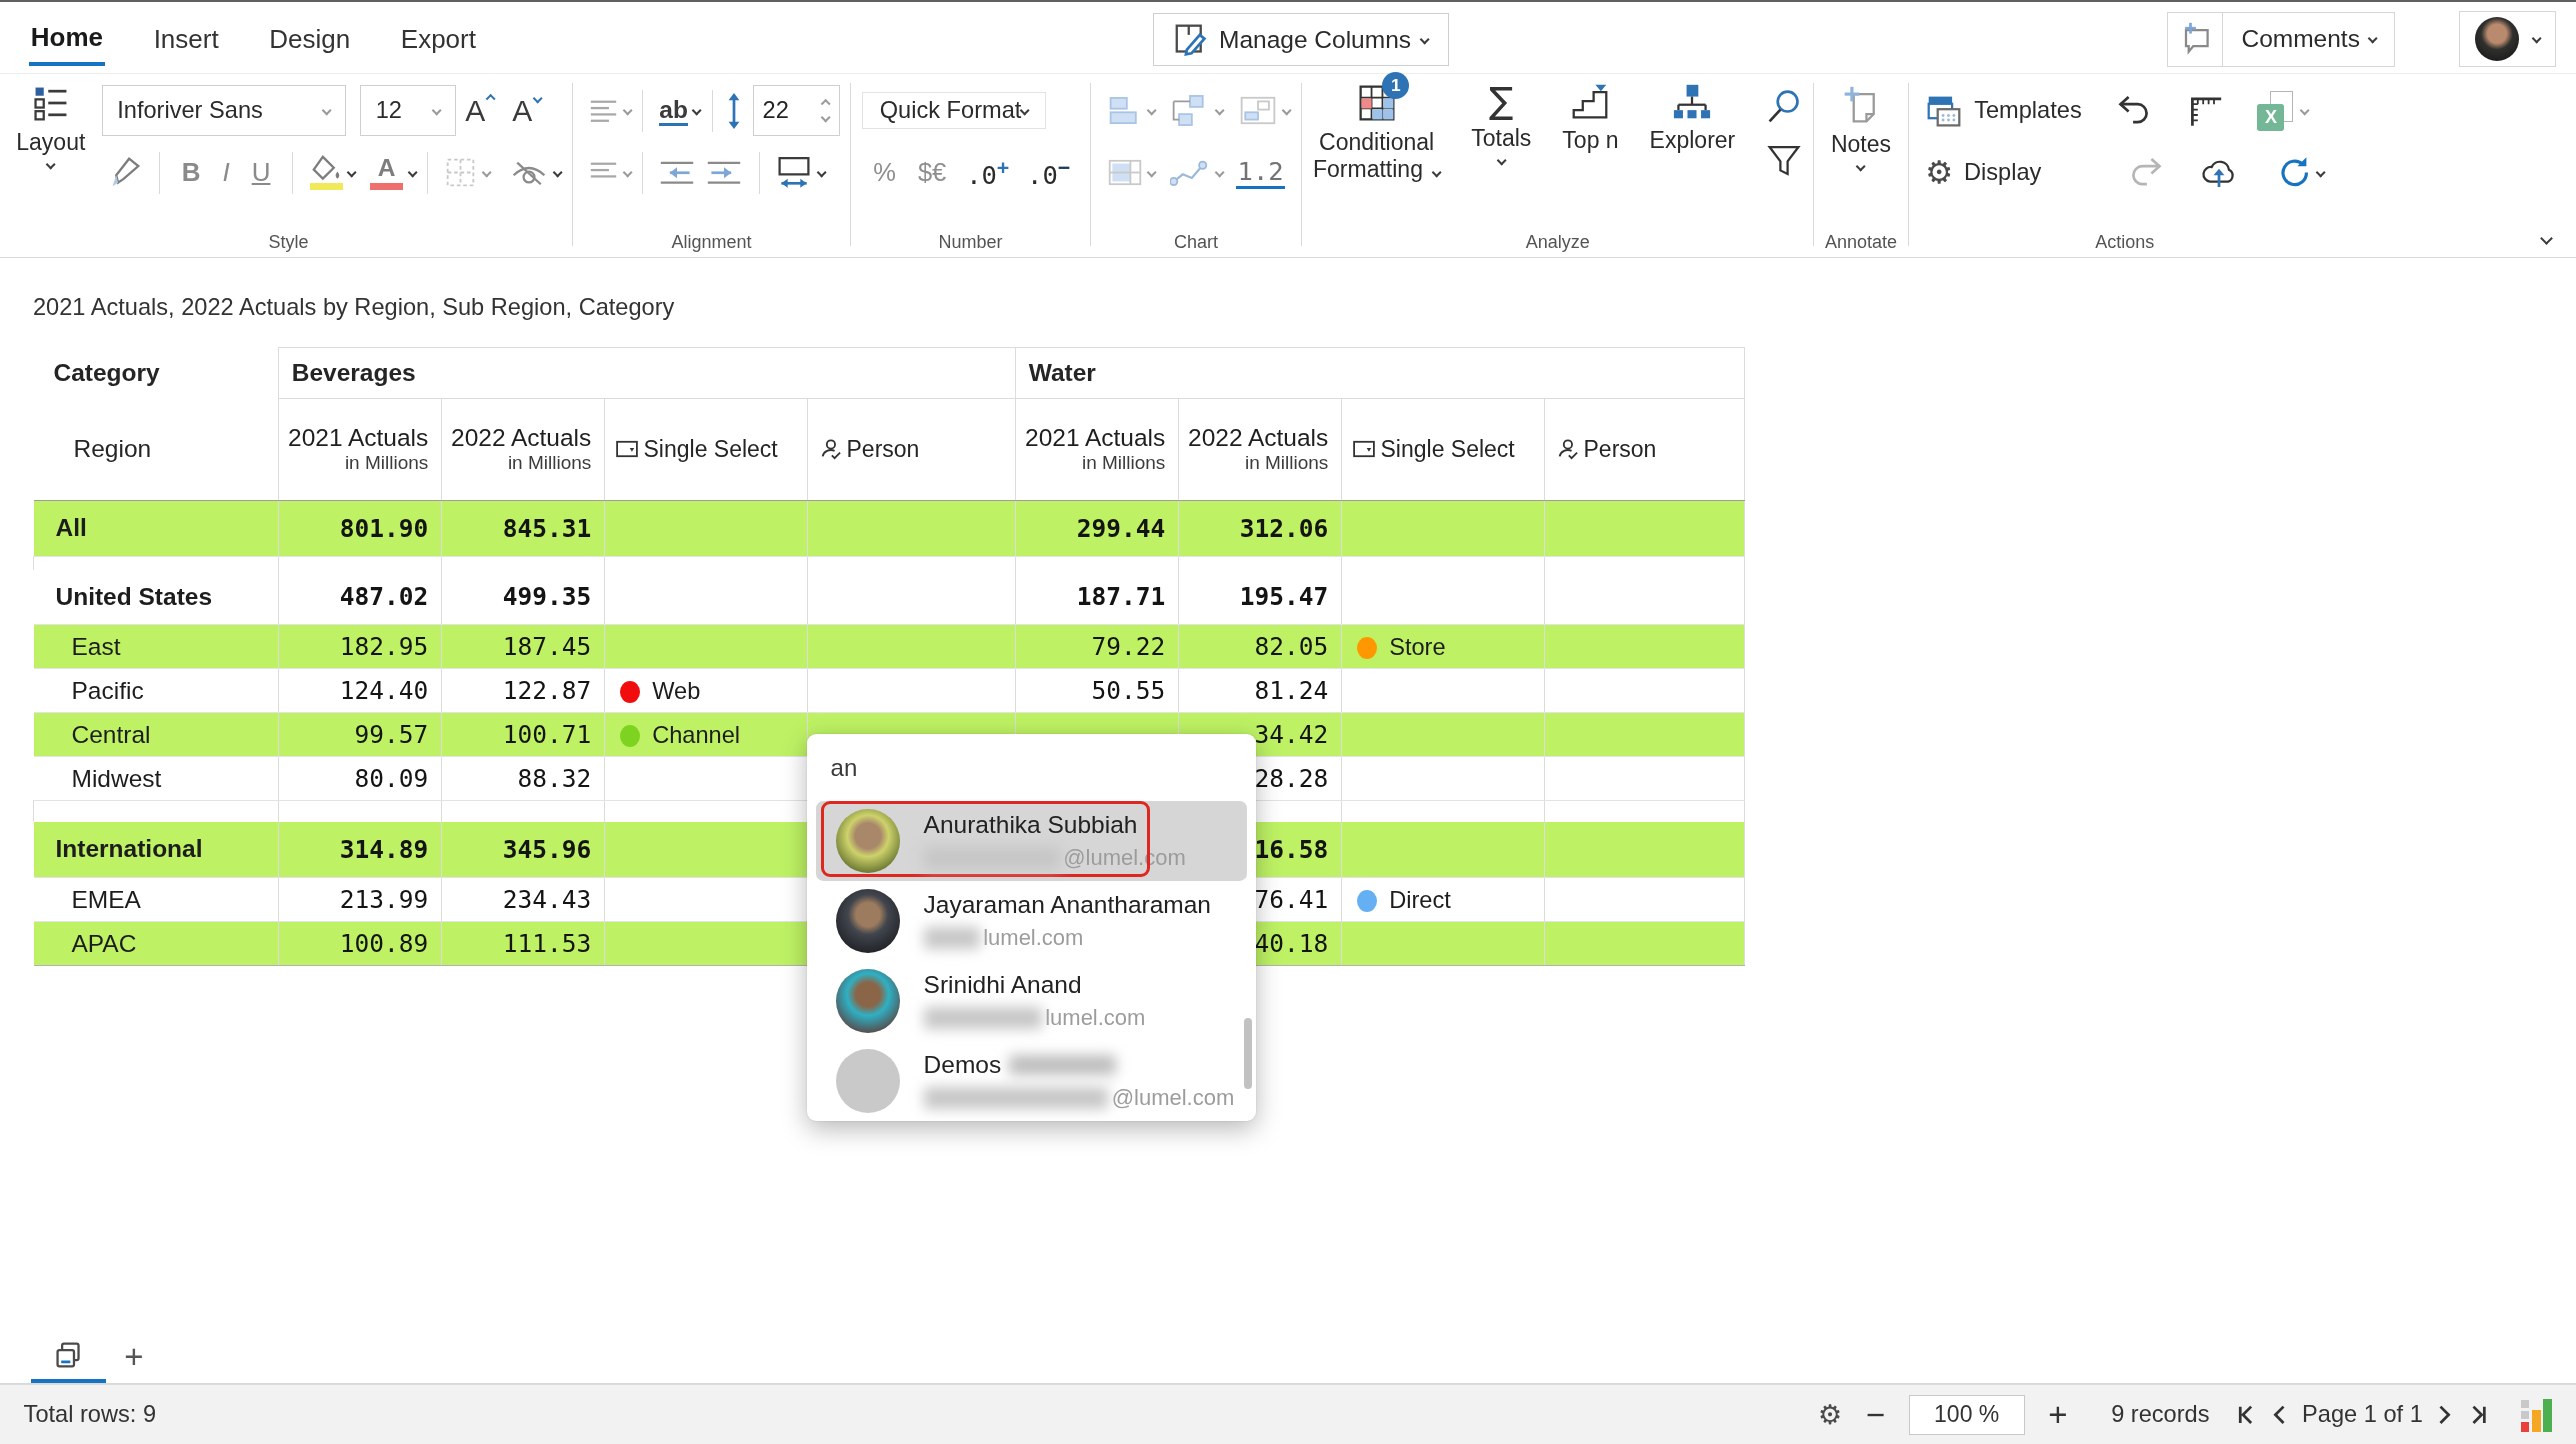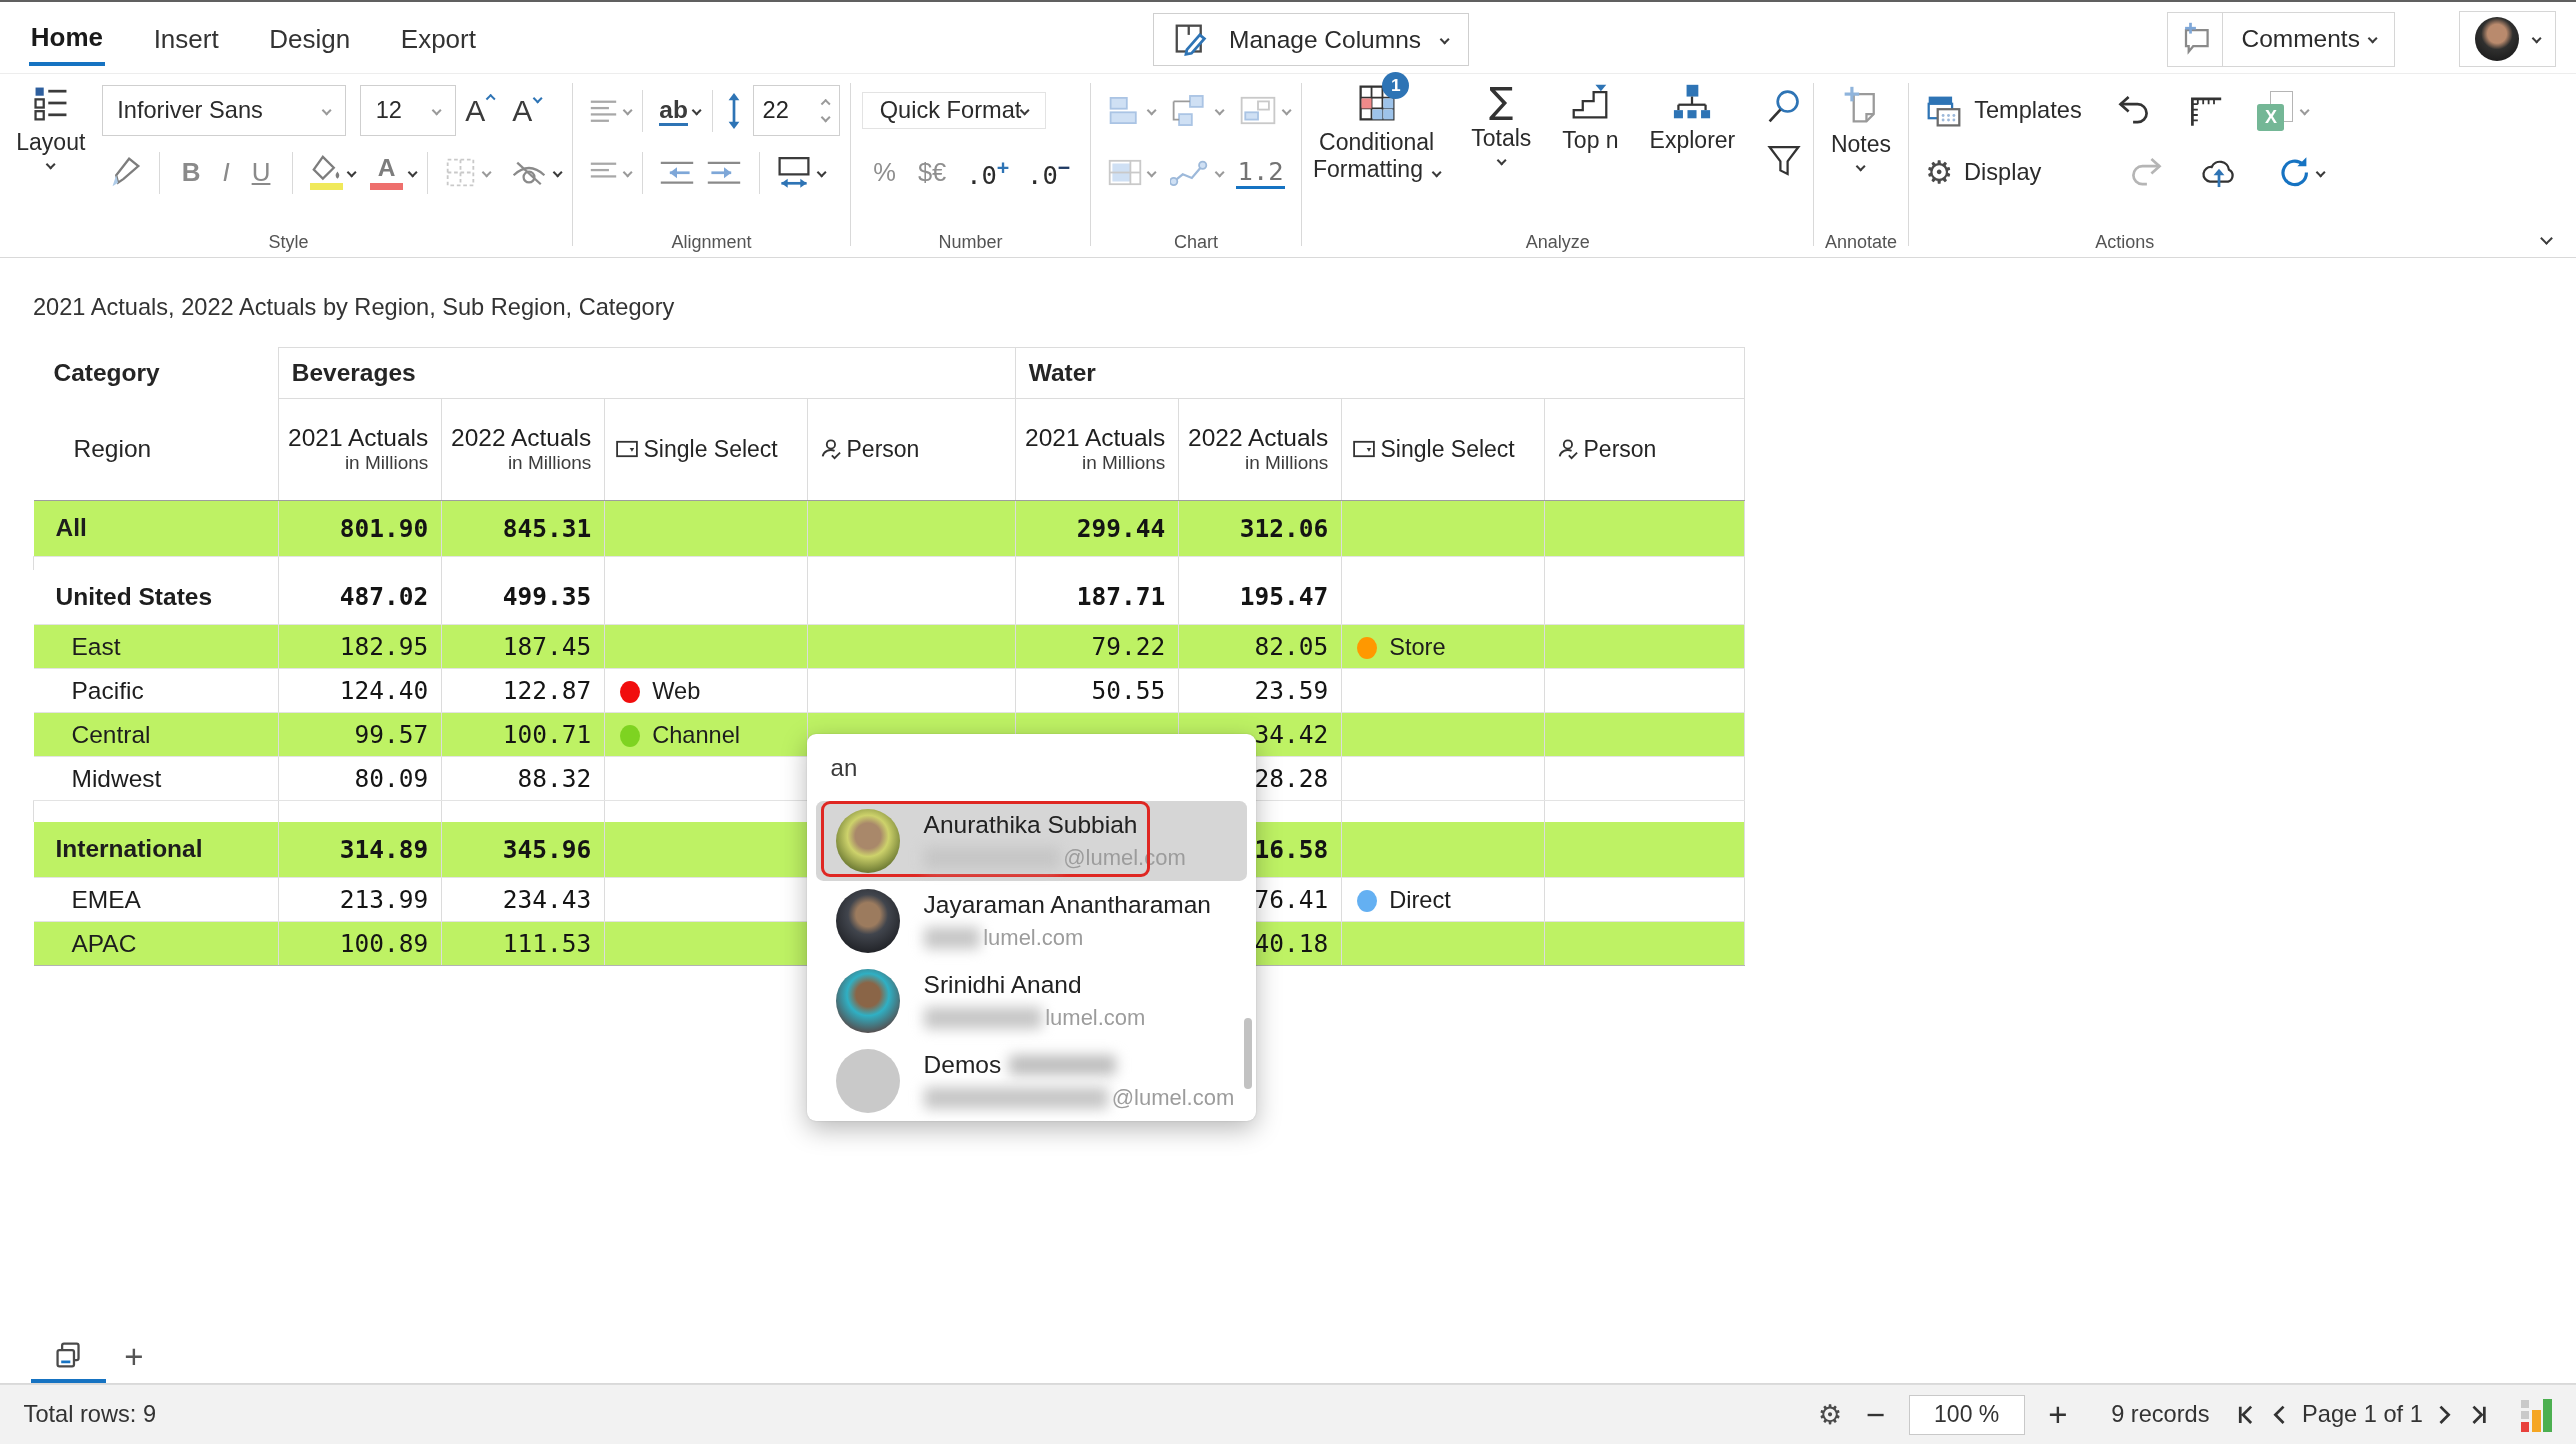--- a/index.html
+++ b/index.html
@@ -14,21 +14,21 @@
   .cv{display:inline-block;width:9px;height:9px;border-right:2.7px solid #3b3b3b;border-bottom:2.7px solid #3b3b3b;transform:rotate(45deg);flex:none}
   .cv.s{width:7.3px;height:7.3px;border-width:2.3px}
   .cv.up{transform:rotate(-135deg)}
   .cv.blue{border-color:#2e74b5}
   .cv.gray{border-color:#9a9a9a}
   .vsep{width:0.9px;height:42px;background:#d9d9d9;margin:0 11px;flex:none}
   
   .topbar{position:relative;height:71px;display:flex;align-items:center;padding-left:29px}
   .tab{font-size:26px;color:#333;margin-right:47px;padding:12.7px 1.8px 9px;cursor:pointer}
   .tab.active{font-weight:bold;color:#1a1a1a;border-bottom:4.5px solid #1673c2}
-  .managecols{position:absolute;left:1153px;top:11px;height:53px;display:flex;align-items:center;gap:20px;
+  .managecols{position:absolute;left:1153px;top:11px;height:53px;display:flex;align-items:center;gap:10px;
     border:0.9px solid #cfcfcf;background:#fff;padding:0 20px;font-size:24.5px;color:#2b2b2b}
   .top-right{position:absolute;right:20px;top:9px;display:flex;align-items:center}
   .iconbtn{width:56px;height:55px;border:0.9px solid #d6d6d6;background:#fff;display:flex;align-items:center;justify-content:center}
   .commentsbtn{height:55px;border:0.9px solid #d6d6d6;border-left:none;background:#fff;display:flex;align-items:center;gap:9px;
     padding:0 18px;font-size:24.5px;color:#2b2b2b;font-weight:400}
   .avatarbox{margin-left:64px;height:56px;border:0.9px solid #d6d6d6;background:#fff;display:flex;align-items:center;gap:14.5px;padding:0 14.5px}
   .avatar{width:44px;height:44px;border-radius:50%;background:radial-gradient(circle at 50% 38%, #b98a6d 0 27%, #30302f 45%, #1f1f1f 75%);background-color:#e9e9e9}
   
   .ribbon{position:relative;height:185px;display:flex;align-items:stretch;padding:0 12.7px;border-bottom:0.9px solid #d9d9d9;border-top:0.9px solid #ededed}
   .grp{display:flex;flex-direction:column;justify-content:space-between;padding:5.5px 3.6px 1.8px}
@@ -690,21 +690,21 @@
           <td class="sel"><span class="dot" style="background: rgb(255, 152, 0);"></span><span class="stext">Store</span></td>
           <td class=""></td>
         </tr>
         <tr class="">
           <td class="lbl lv1">Pacific</td>
           <td class="num">124.40</td>
           <td class="num">122.87</td>
           <td class="sel"><span class="dot" style="background: rgb(241, 13, 13);"></span><span class="stext">Web</span></td>
           <td class=""></td>
           <td class="num">50.55</td>
-          <td class="num">23.59</td>
+          <td class="num">81.24</td>
           <td class="sel"></td>
           <td class=""></td>
         </tr>
         <tr class="shade ">
           <td class="lbl lv1">Central</td>
           <td class="num">99.57</td>
           <td class="num">100.71</td>
           <td class="sel"><span class="dot" style="background: rgb(126, 211, 33);"></span><span class="stext">Channel</span></td>
           <td class=""></td>
           <td class="num"></td>

